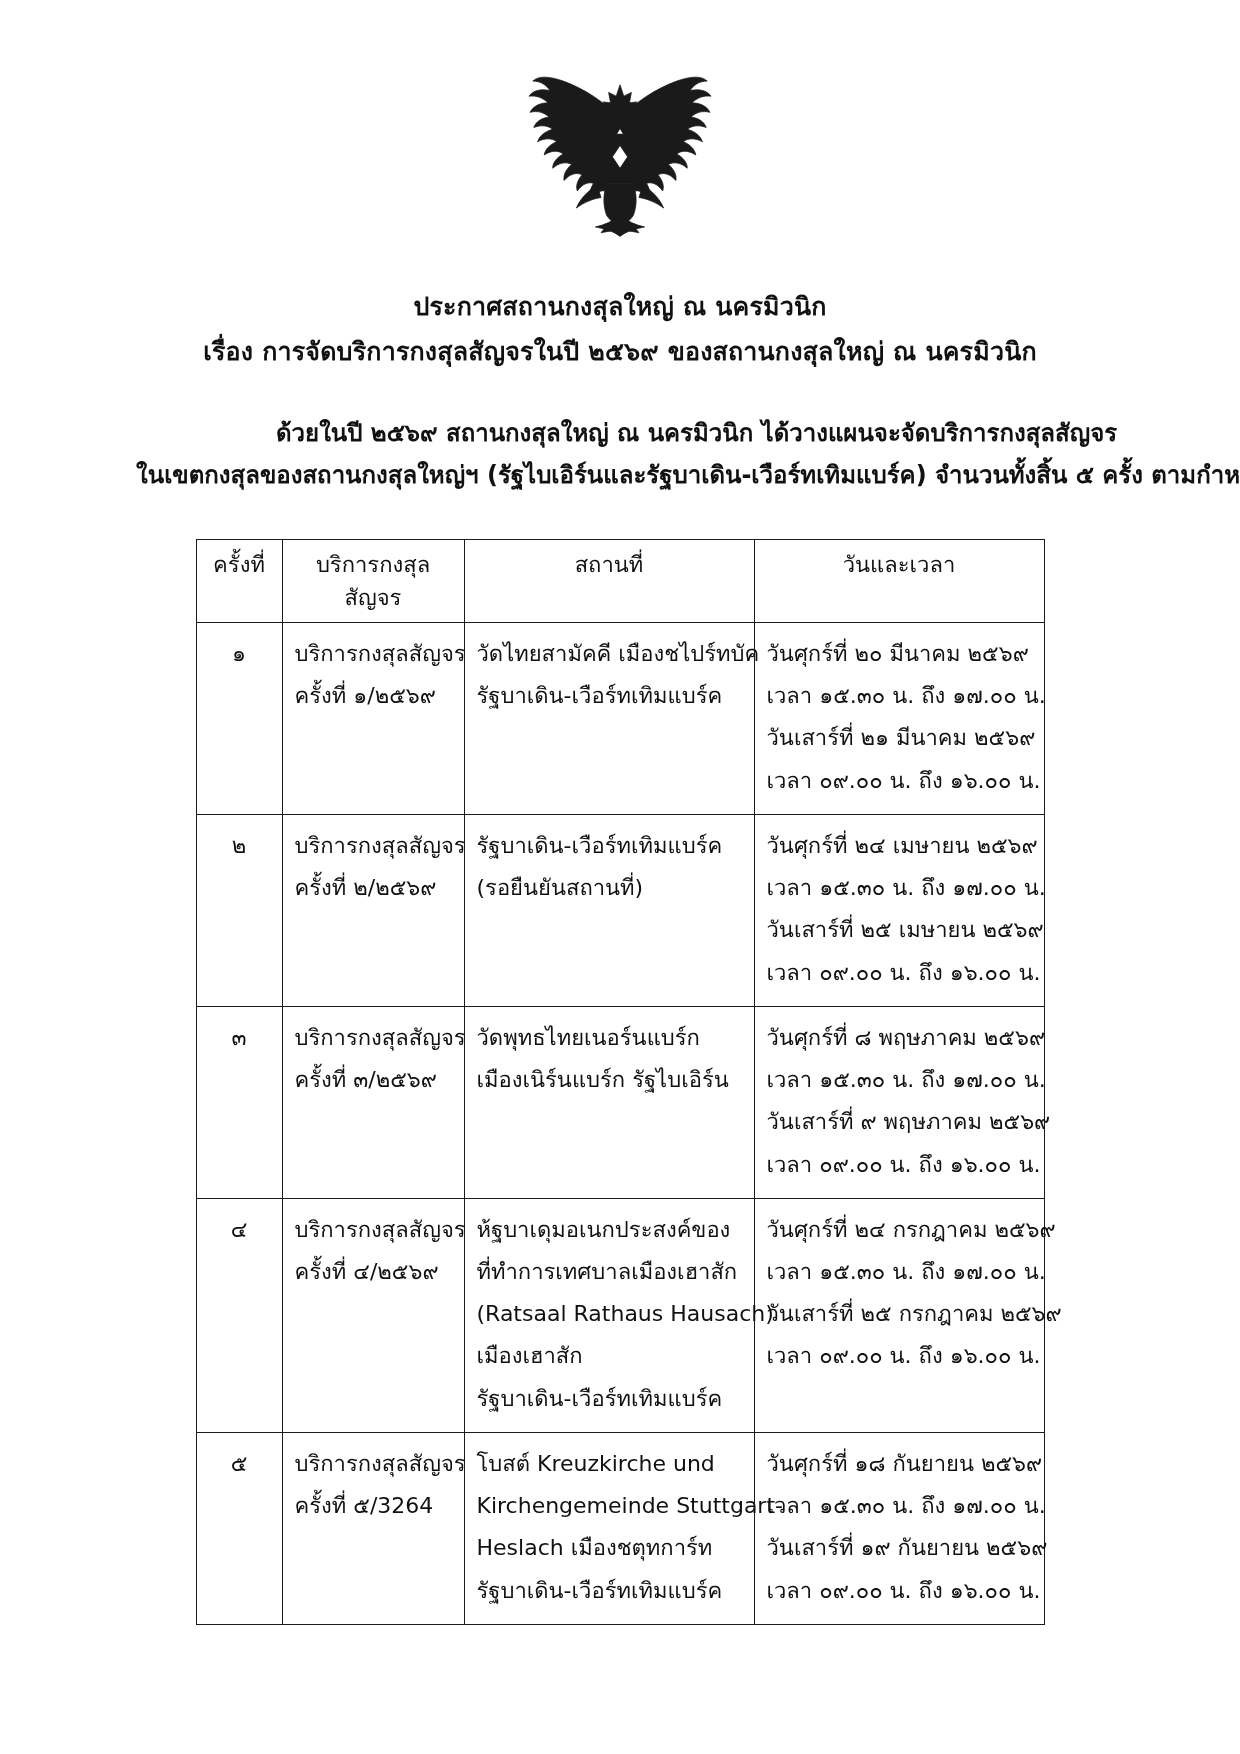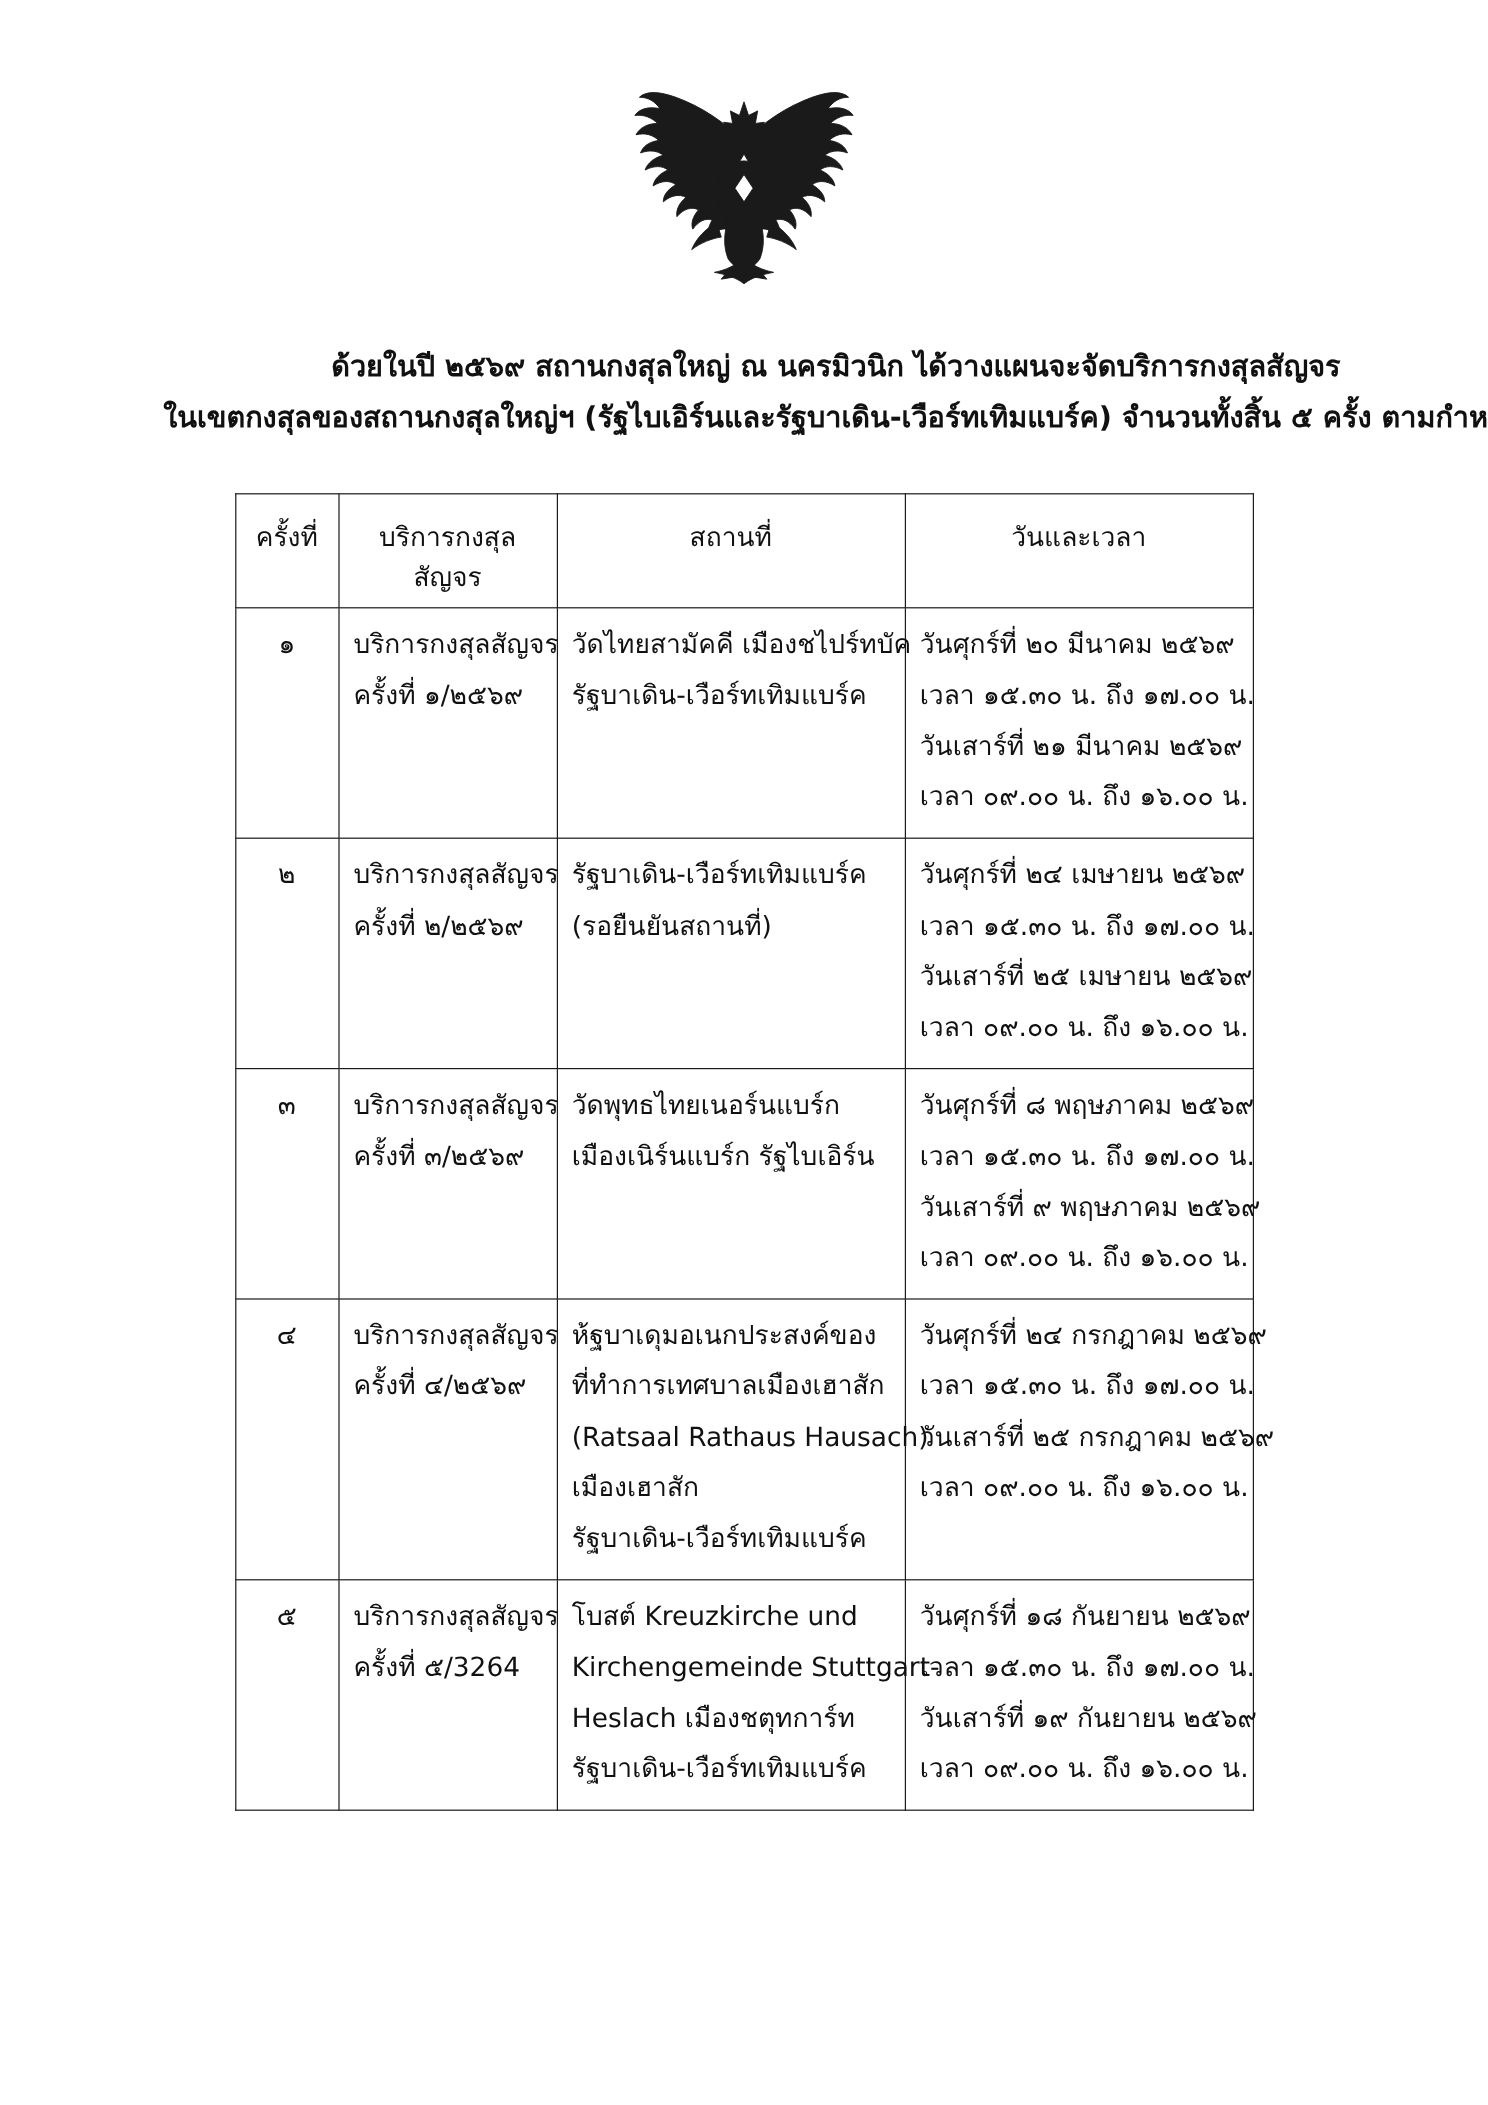--- a/index.html
+++ b/index.html
@@ -87,21 +87,21 @@
   table.schedule th,
   table.schedule td {
     border: 1.5px solid #1a1a1a;
     padding: 10px 12px 12px 12px;
     vertical-align: top;
     line-height: 1.92;
   }
   table.schedule thead th {
     text-align: center;
     font-weight: 400;
-    padding-top: 20px;
+    padding-top: 8px;
     padding-bottom: 8px;
     line-height: 1.5;
   }
   col.c-no    { width: 86px; }
   col.c-svc   { width: 182px; }
   col.c-place { width: 290px; }
   col.c-when  { width: 290px; }
 
   td.col-no {
     text-align: center;
@@ -145,20 +145,24 @@
 
         <path d="M76 128 C66 134 58 142 54 152 C62 146 72 142 80 141 Z"></path>
         <path d="M124 128 C134 134 142 142 146 152 C138 146 128 142 120 141 Z"></path>
 
         <path d="M88 168 L80 178 L92 176 Z"></path>
         <path d="M112 168 L120 178 L108 176 Z"></path>
       </g>
     </svg>
   </div>
 
+  <div class="heading-block">
+    <div class="doc-title">ประกาศสถานกงสุลใหญ่ ณ นครมิวนิก</div>
+    <div class="doc-subject">เรื่อง การจัดบริการกงสุลสัญจรในปี ๒๕๖๙ ของสถานกงสุลใหญ่ ณ นครมิวนิก</div>
+  </div>
 
   <div class="body-block">
     <div class="body-line indent">ด้วยในปี ๒๕๖๙ สถานกงสุลใหญ่ ณ นครมิวนิก ได้วางแผนจะจัดบริการกงสุลสัญจร</div>
     <div class="body-line">ในเขตกงสุลของสถานกงสุลใหญ่ฯ (รัฐไบเอิร์นและรัฐบาเดิน-เวือร์ทเทิมแบร์ค) จำนวนทั้งสิ้น ๕ ครั้ง ตามกำหนด</div>
   </div>
 
   <div class="table-wrap">
     <table class="schedule">
       <colgroup>
         <col class="c-no">

